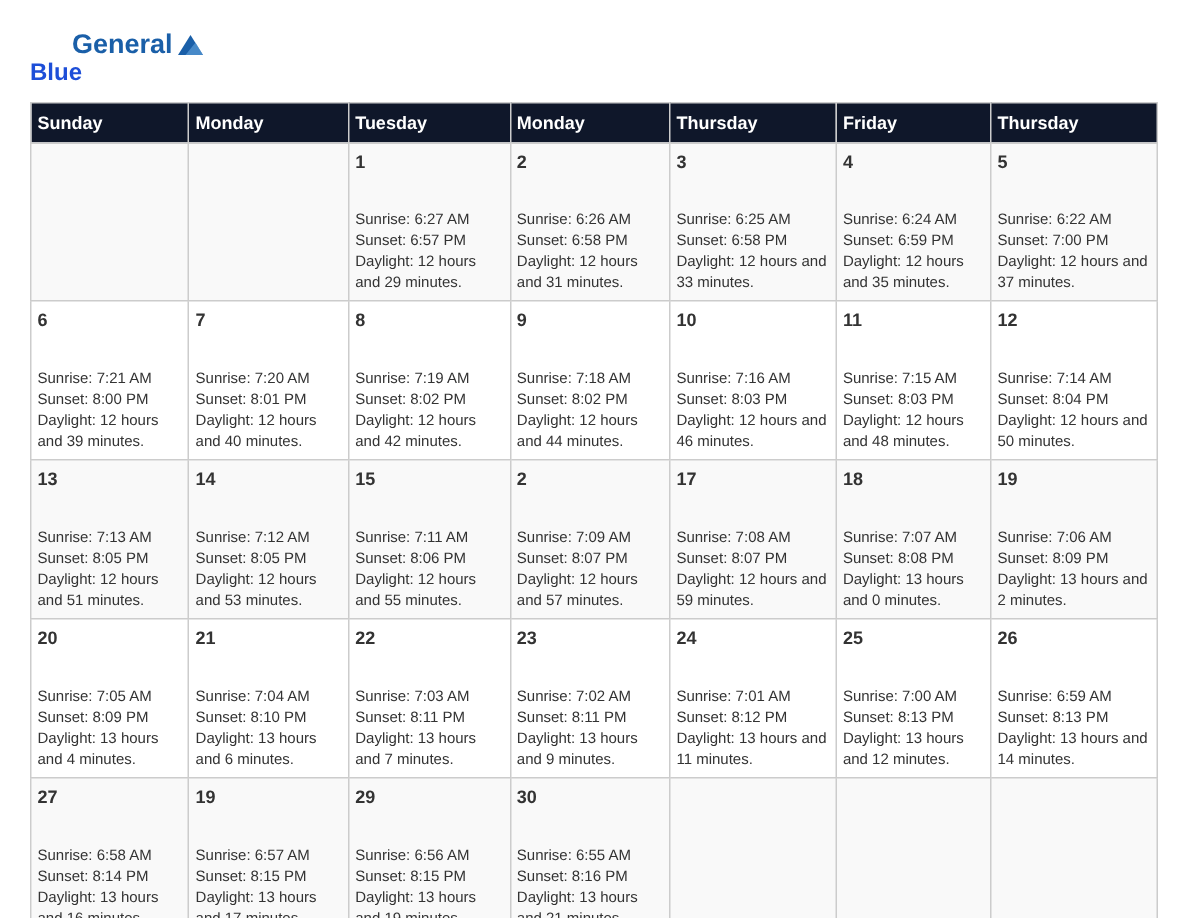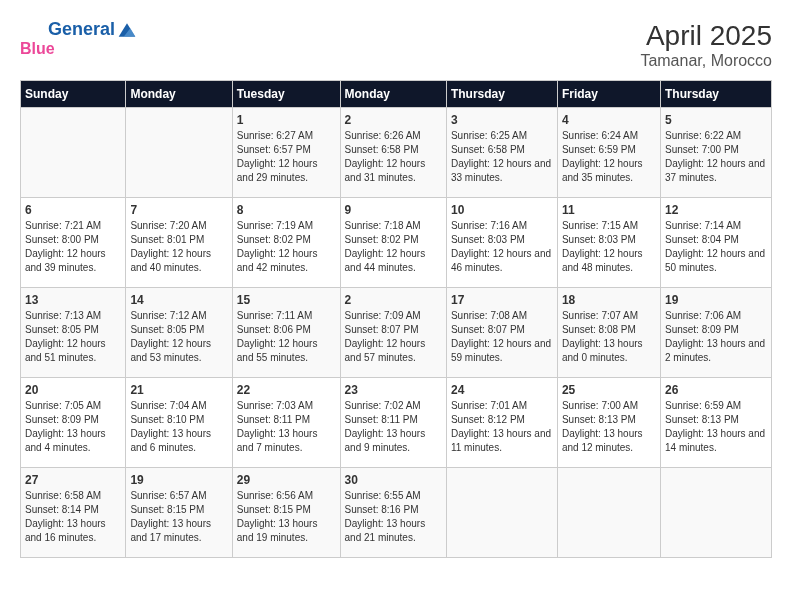--- a/index.html
+++ b/index.html
@@ -74,41 +74,38 @@
       background-color: #ffffff;
     }
     .day-number {
       font-weight: bold;
       font-size: 12px;
       display: block;
     }
     .day-info {
       font-size: 10px;
       color: #333;
+      margin-top: 24px;
     }
   </style>
 </head>
 <body>
 
 <div class="header">
   <div class="logo">
     <div>
       <div style="display:flex;align-items:center;margin-left:28px;">
         <span class="logo-text" style="color:#1a5fa8;">General</span>
         <svg class="logo-icon" viewBox="0 0 24 20" xmlns="http://www.w3.org/2000/svg">
           <polygon points="2,18 12,2 22,18" fill="#1a5fa8"></polygon>
           <polygon points="8,18 16,8 22,18" fill="#5b9bd5" opacity="0.7"></polygon>
         </svg>
       </div>
-      <div class="logo-text" style="color:#ec4899; font-size:16px;">Blue</div>
+      <div class="logo-text" style="color:#1d4ed8; font-size:16px;">Blue</div>
     </div>
-  </div>
-  <div class="title-block">
-    <h1>April 2025</h1>
-    <h2>Tamanar, Morocco</h2>
   </div>
 </div>
 
 <table>
   <thead>
     <tr>
     <th>Sunday</th>
         <th>Monday</th>
         <th>Tuesday</th>
         <th>Monday</th>

